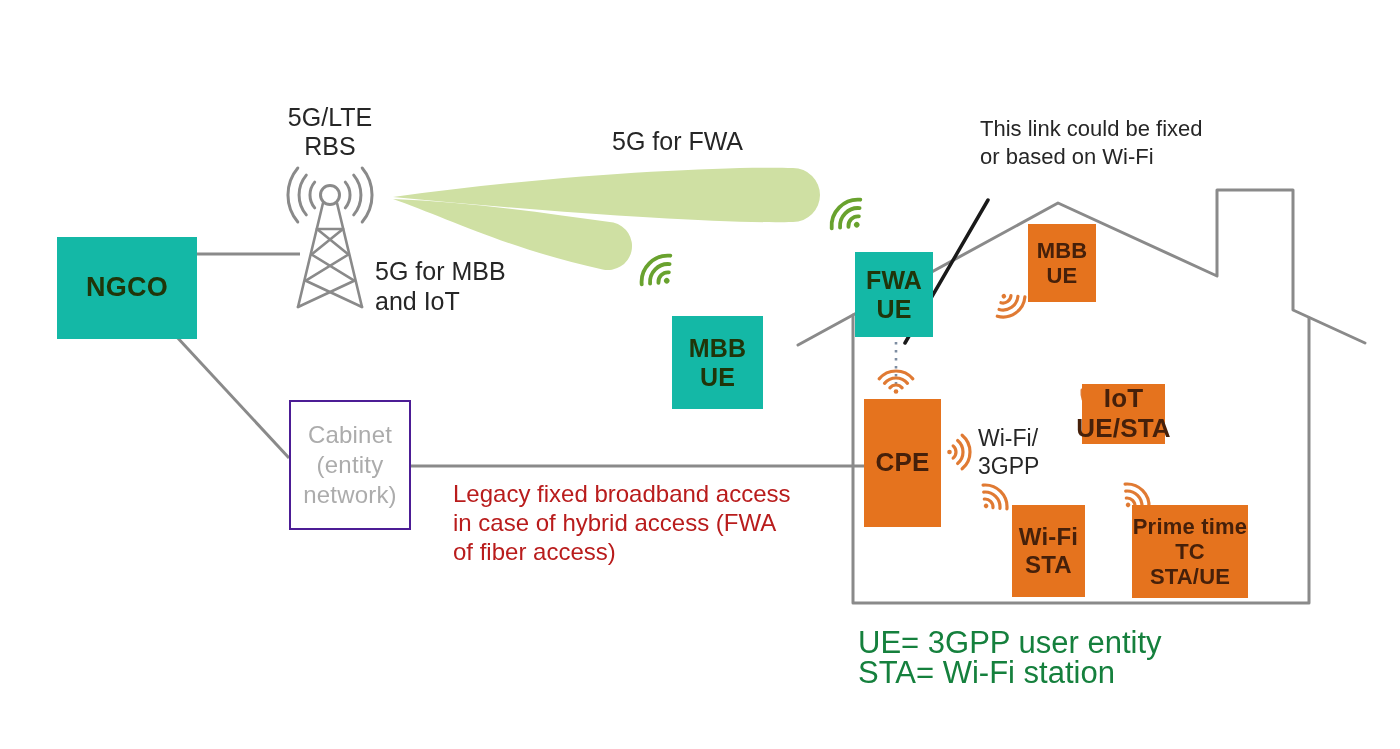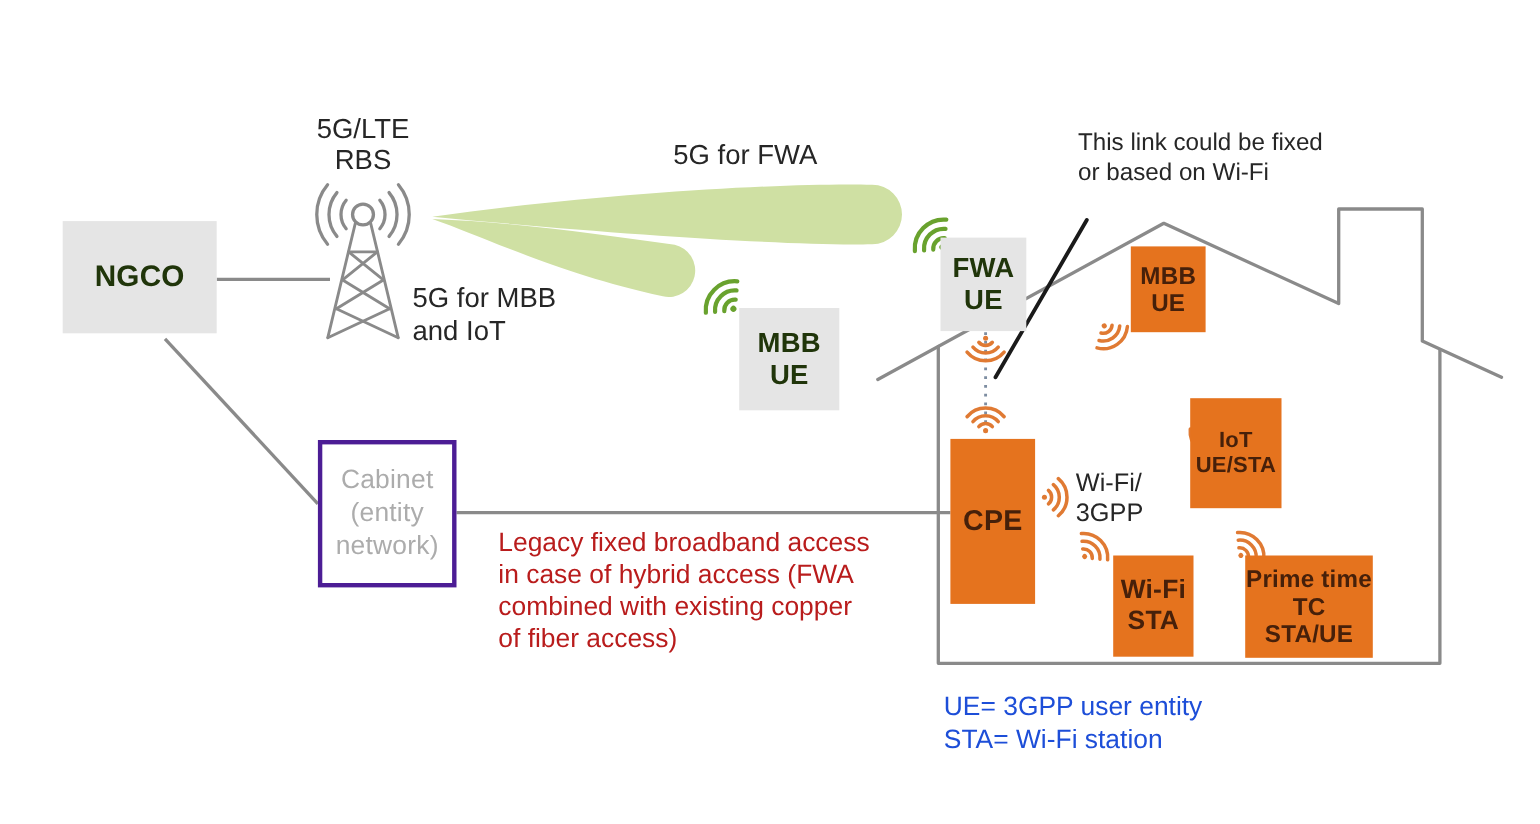--- a/index.html
+++ b/index.html
@@ -5,23 +5,23 @@
   html,body{margin:0;padding:0;background:#ffffff;}
   #stage{
     position:relative;width:1400px;height:749px;background:#ffffff;overflow:hidden;
     font-family:"Liberation Sans","DejaVu Sans",sans-serif;
   }
   #diagram-svg{position:absolute;left:0;top:0;}
   .box{
     position:absolute;display:flex;flex-direction:column;align-items:center;justify-content:center;
     text-align:center;line-height:1.15;font-weight:bold;letter-spacing:0.2px;
   }
-  .box.green{background:#e5e5e5;color:#20350a;}
+  .box.green{background:#14b8a6;color:#20350a;margin-top:36px;}
   .box.orange{background:#e5731e;color:#46200a;}
-  .box.outline{background:#ffffff;border:4px solid #4c1d95;color:#acacac;font-weight:normal;}
+  .box.outline{background:#ffffff;border:2px solid #4c1d95;color:#acacac;font-weight:normal;}
   .note{position:absolute;color:#262626;}
   .note div{white-space:nowrap;}
   .muted{color:#b91c1c;}
 </style>
 </head>
 <body>
 
 <div id="stage">
 
   <svg id="diagram-svg" width="1400" height="749" viewBox="0 0 1400 749">
@@ -99,26 +99,26 @@
   <div class="box green" style="left:855px;top:216px;width:78px;height:85px;font-size:25px">
     <span>FWA</span>
     <span>UE</span>
   </div>
 
   <div class="box orange" style="left:1028px;top:224px;width:68px;height:78px;font-size:22px">
     <span>MBB</span>
     <span>UE</span>
   </div>
 
-  <div class="box orange" style="left:1082px;top:362px;width:83px;height:100px;font-size:20px">
+  <div class="box orange" style="left:1082px;top:384px;width:83px;height:60px;font-size:26px">
     <span>IoT</span>
     <span>UE/STA</span>
   </div>
 
-  <div class="box orange" style="left:864px;top:399px;width:77px;height:150px;font-size:26px">
+  <div class="box orange" style="left:864px;top:399px;width:77px;height:128px;font-size:26px">
     <span>CPE</span>
   </div>
 
   <div class="box orange" style="left:1012px;top:505px;width:73px;height:92px;font-size:24px">
     <span>Wi-Fi</span>
     <span>STA</span>
   </div>
 
   <div class="box orange" style="left:1132px;top:505px;width:116px;height:93px;font-size:22px">
     <span>Prime time</span>
@@ -152,22 +152,21 @@
   </div>
 
   <div class="note" style="left:978px;top:424px;font-size:23px;line-height:28px">
     <div>Wi-Fi/</div>
     <div>3GPP</div>
   </div>
 
   <div class="note muted" style="left:453px;top:479px;font-size:24px;line-height:29px">
     <div>Legacy fixed broadband access</div>
     <div>in case of hybrid access (FWA</div>
-    <div>combined with existing copper</div>
     <div>of fiber access)</div>
   </div>
 
-  <div class="note" style="left:858px;top:628px;font-size:24px;line-height:30px;color:#1d4ed8">
+  <div class="note" style="left:858px;top:628px;font-size:31px;line-height:30px;color:#15803d">
     <div>UE= 3GPP user entity</div>
     <div>STA= Wi-Fi station</div>
   </div>
 
 </div>
 
 </body></html>

